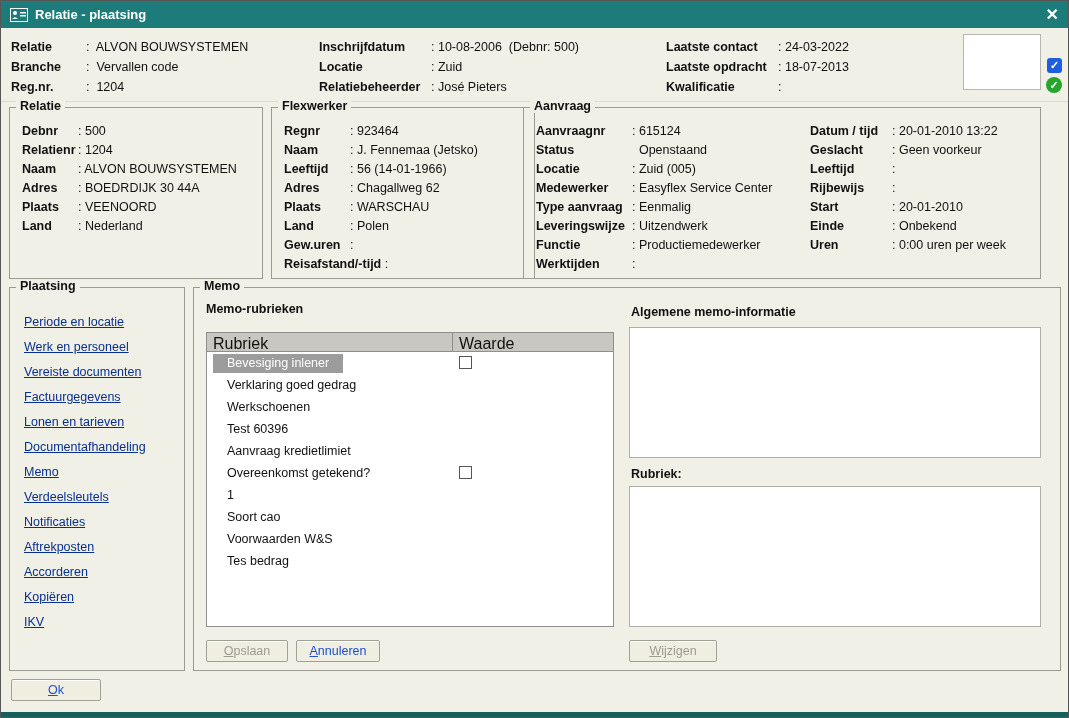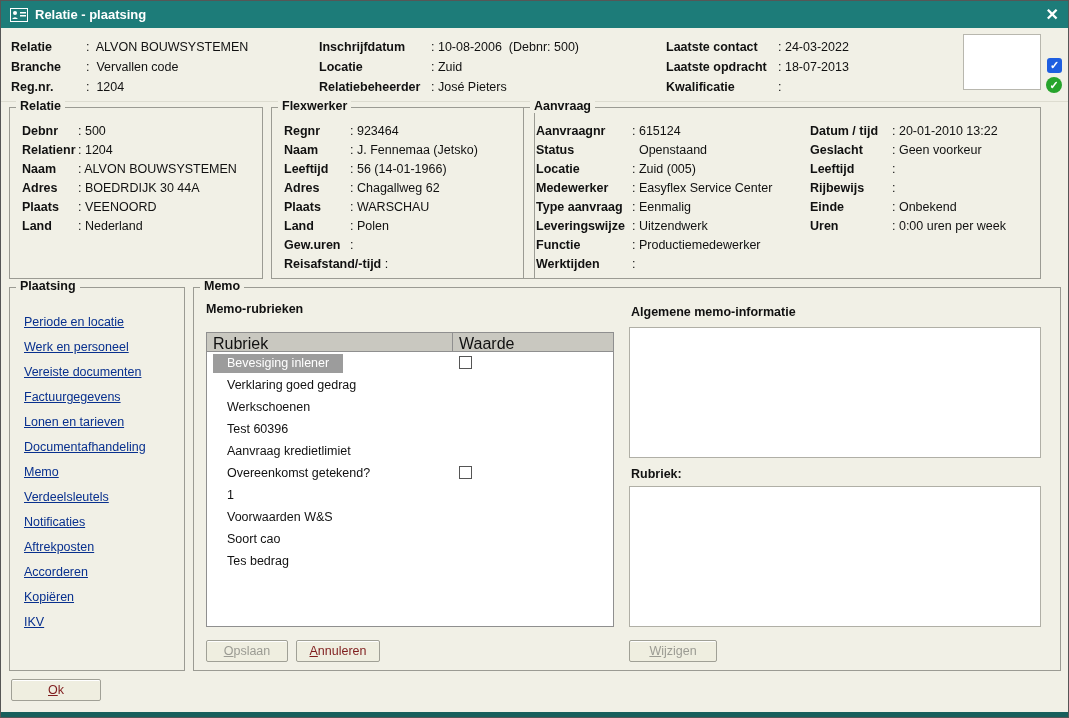--- a/index.html
+++ b/index.html
@@ -91,21 +91,21 @@
     position: absolute; left: 435px; width: 412px; background: #fff;
     border: 1px solid #b0afa6; resize: none; font-family: inherit; font-size: 12.5px; padding: 3px; outline: none;
   }
   .ta-algemene { top: 39px; height: 131px; }
   .ta-rubriek  { top: 198px; height: 141px; }
 
   
   .btn {
     position: absolute; height: 22px; font-family: inherit; font-size: 12.5px;
     background: #efeee0; border: 1px solid #a0a096; border-radius: 2px;
-    box-shadow: inset 0 1px 0 #ffffff; color: #7f1d1d; cursor: pointer;
+    box-shadow: inset 0 1px 0 #ffffff; color: #1d4ed8; cursor: pointer;
   }
   .btn.disabled { color: #9b9b93; }
   .btn-opslaan   { left: 12px;  top: 352px; width: 82px; }
   .btn-annuleren { left: 102px; top: 352px; width: 84px; }
   .btn-wijzigen  { left: 435px; top: 352px; width: 88px; }
   .btn-ok { left: 10px; top: 678px; width: 90px; }
 
   .bottombar { position: absolute; left: 0; right: 0; bottom: 0; height: 5px; background: var(--accent-dark, #175f5c); }
 </style>
 </head>
@@ -288,20 +288,24 @@
           <span class="flbl lw82">Geslacht</span>
           <span class="fval">: Geen voorkeur</span>
         </div>
       <div class="frow">
           <span class="flbl lw82">Leeftijd</span>
           <span class="fval">:</span>
         </div>
       <div class="frow">
           <span class="flbl lw82">Rijbewijs</span>
           <span class="fval">:</span>
+        </div>
+      <div class="frow">
+          <span class="flbl lw82">Start</span>
+          <span class="fval">: 20-01-2010</span>
         </div>
       <div class="frow">
           <span class="flbl lw82">Einde</span>
           <span class="fval">: Onbekend</span>
         </div>
       <div class="frow">
           <span class="flbl lw82">Uren</span>
           <span class="fval">: 0:00 uren per week</span>
         </div>
     </div>
@@ -337,22 +341,22 @@
         <div class="th th2">Waarde</div>
       </div>
       <div class="mtbody">
         <div class="mrow selected"><span class="mlabel">Bevesiging inlener</span><span class="mcheck"></span></div>
         <div class="mrow"><span class="mlabel">Verklaring goed gedrag</span></div>
         <div class="mrow"><span class="mlabel">Werkschoenen</span></div>
         <div class="mrow"><span class="mlabel">Test 60396</span></div>
         <div class="mrow"><span class="mlabel">Aanvraag kredietlimiet</span></div>
         <div class="mrow"><span class="mlabel">Overeenkomst getekend?</span><span class="mcheck"></span></div>
         <div class="mrow"><span class="mlabel">1</span></div>
+        <div class="mrow"><span class="mlabel">Soort cao</span></div>
         <div class="mrow"><span class="mlabel">Voorwaarden W&amp;S</span></div>
-        <div class="mrow"><span class="mlabel">Soort cao</span></div>
         <div class="mrow"><span class="mlabel">Tes bedrag</span></div>
       </div>
     </div>
 
     <button class="btn btn-opslaan disabled"><u>O</u><span>pslaan</span></button>
     <button class="btn btn-annuleren"><u>A</u><span>nnuleren</span></button>
 
     <span class="mlbl-bold lbl-algemene">Algemene memo-informatie</span>
     <textarea class="memo-ta ta-algemene" style=""></textarea>
 

